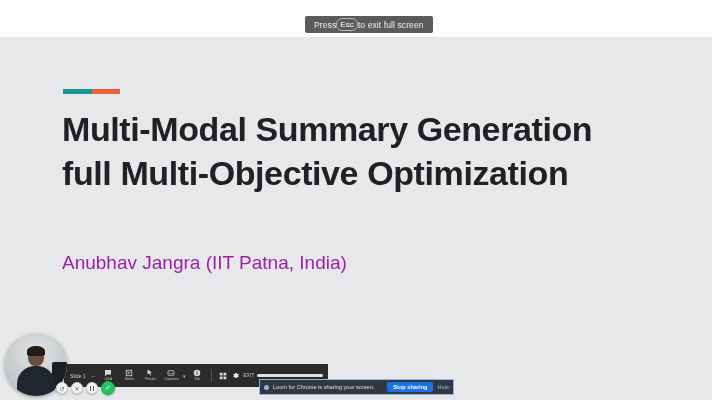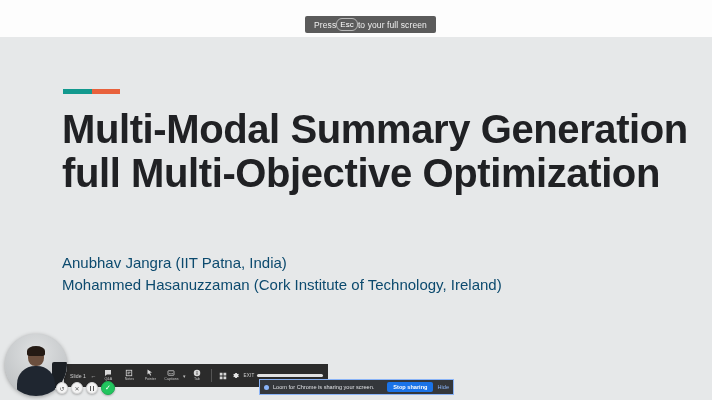--- a/index.html
+++ b/index.html
@@ -68,39 +68,39 @@
     display: flex;
   }
   #accent-bar .seg-teal  { flex: 1; background: #12998e; }
   #accent-bar .seg-orange{ flex: 1; background: #e8613c; }
 
   #slide-title {
     position: absolute;
     left: 62px;
     top: 70px;
     width: 600px;
-    font-size: 40px;
+    font-size: 34px;
     font-weight: bold;
     line-height: 44px;
     color: #202124;
     letter-spacing: -0.4px;
   }
   #slide-title .title-line { display: block; white-space: nowrap; }
 
   #author-list {
     position: absolute;
     left: 62px;
     top: 215px;
     width: 610px;
   }
   #author-list .author-line {
     display: block;
-    font-size: 15px;
+    font-size: 19px;
     line-height: 21.5px;
-    color: #0c4a6e;
+    color: #a21caf;
     white-space: nowrap;
   }
 
   
   #presenter-toolbar {
     position: absolute;
     left: 64px;
     top: 364px;
     width: 264px;
     height: 23px;
@@ -296,39 +296,38 @@
   }
   .svgicon { display:block; }
 </style>
 </head>
 <body>
 
 <div id="top-strip">
   <div id="fullscreen-toast">
     <span>Press</span>
     <span class="esc-key">Esc</span>
-    <span>to your full screen</span>
+    <span>to exit full screen</span>
   </div>
 </div>
 
 <div id="slide">
 
   <div id="accent-bar">
     <div class="seg-teal"></div>
     <div class="seg-orange"></div>
   </div>
 
   <div id="slide-title">
     <span class="title-line">Multi-Modal Summary Generation</span>
     <span class="title-line">full Multi-Objective Optimization</span>
   </div>
 
   <div id="author-list">
     <span class="author-line">Anubhav Jangra (IIT Patna, India)</span>
-    <span class="author-line">Mohammed Hasanuzzaman (Cork Institute of Technology, Ireland)</span>
   </div>
 </div>
 
 <div id="presenter-toolbar">
 
   <span class="tb-slidecount">Slide 1</span>
   <span class="tb-arrow">←</span>
 
   <div class="tb-item">
     <span class="tb-glyph">

